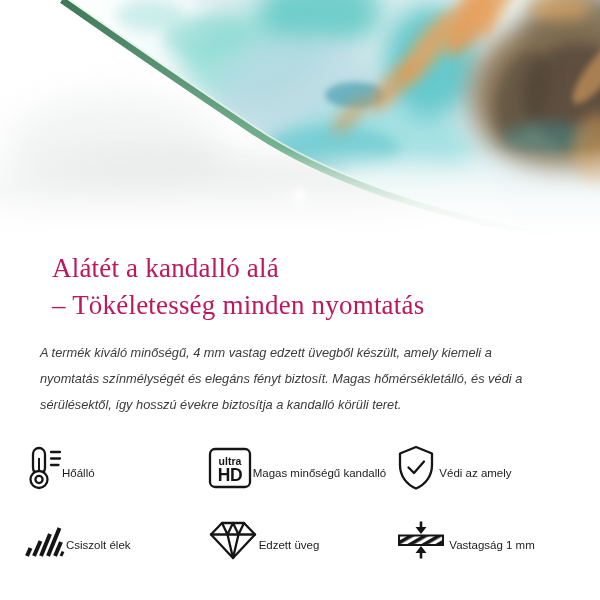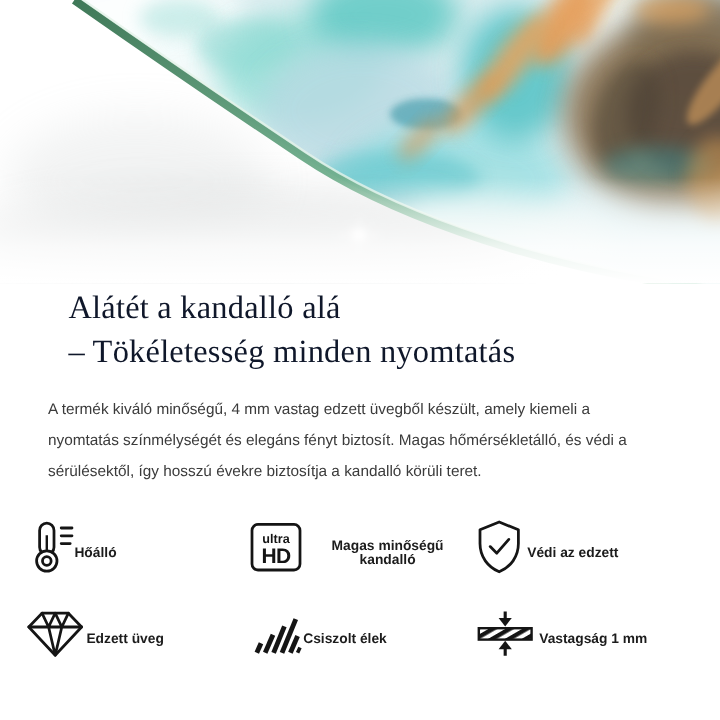--- a/index.html
+++ b/index.html
@@ -1,26 +1,26 @@
 <!DOCTYPE html>
 <html><head>
 <meta charset="utf-8">
 <style>
   html,body{margin:0;padding:0;background:#fff;}
   body{width:600px;height:600px;overflow:hidden;font-family:"Liberation Sans",sans-serif;}
   .hero{position:relative;width:600px;height:236px;background:#fff;}
   .hero svg{display:block;}
   .content{padding-top:2px;}
-  h1{margin:0;padding:0 57px;font-family:"Liberation Serif",serif;font-weight:400;
-     font-size:27px;line-height:37px;color:#0f172a;letter-spacing:.2px;}
-  .desc{margin:16px 40px 0;max-width:512px;font-size:12.8px;line-height:26px;color:#3b3b3b;}
+  h1{margin:12px;padding:0 40px;font-family:"Liberation Serif",serif;font-weight:400;
+     font-size:27px;line-height:37px;color:#be185d;letter-spacing:.2px;}
+  .desc{margin:16px 40px 0;max-width:512px;font-size:12.8px;line-height:26px;color:#3b3b3b;font-style:italic;}
   .features{display:grid;grid-template-columns:repeat(3,1fr);padding:0 20px;margin-top:26px;row-gap:24px;}
   .feature{display:flex;flex-direction:row;align-items:center;}
   .icon-box{height:48px;display:flex;align-items:center;justify-content:center;}
-  .feature-label{margin-top:9px;font-size:11.5px;color:#1c1c1c;text-align:center;font-weight:bold;}
+  .feature-label{margin-top:9px;font-size:11.5px;color:#1c1c1c;text-align:center;}
   .ic{stroke:#151515;fill:none;stroke-width:2.3;}
   .ic-round{stroke-linecap:round;stroke-linejoin:round;}
 </style>
 </head>
 <body>
 
 <div class="hero">
   <svg width="600" height="236" viewBox="0 0 600 236">
     <defs>
       <filter id="b18" x="-60%" y="-60%" width="220%" height="220%">
@@ -137,47 +137,47 @@
       <div class="feature-label">Magas minőségű kandalló</div>
     </div>
 
     <div class="feature">
       <div class="icon-box">
         <svg width="46" height="48" viewBox="0 0 46 48">
           <path d="M23 3 L39 9.5 V21 C39 32 32.5 40.5 23 44.5 C13.5 40.5 7 32 7 21 V9.5 Z" class="ic ic-round" stroke-width="2.4"></path>
           <path d="M15.5 23.5 L21 29 L31 17.5" class="ic ic-round" stroke-width="2.6"></path>
         </svg>
       </div>
-      <div class="feature-label">Védi az edzett</div>
-    </div>
-
-    <div class="feature">
-      <div class="icon-box">
-        <svg width="52" height="42" viewBox="0 0 52 42">
-          <path d="M15 4 L37 4 L48 15.5 L26 39 L4 15.5 Z" class="ic ic-round" stroke-width="2.2"></path>
-          <path d="M4 15.5 H48 M15 4 L20.5 15.5 L26 4 L31.5 15.5 L37 4 M20.5 15.5 L26 39 M31.5 15.5 L26 39" class="ic ic-round" stroke-width="2"></path>
-        </svg>
-      </div>
-      <div class="feature-label">Edzett üveg</div>
+      <div class="feature-label">Védi az amely</div>
     </div>
 
     <div class="feature">
       <div class="icon-box">
         <svg width="46" height="40" viewBox="0 0 46 40">
           <g stroke="#151515" stroke-width="4" stroke-linecap="butt">
             <line x1="7" y1="36" x2="10.5" y2="28"></line>
             <line x1="14" y1="36" x2="20.5" y2="21"></line>
             <line x1="21" y1="36" x2="30" y2="14"></line>
             <line x1="28" y1="36" x2="39.5" y2="8"></line>
             <line x1="35" y1="36" x2="41" y2="22"></line>
           </g>
           <line x1="41" y1="36" x2="43" y2="31.5" stroke="#151515" stroke-width="3"></line>
         </svg>
       </div>
       <div class="feature-label">Csiszolt élek</div>
+    </div>
+
+    <div class="feature">
+      <div class="icon-box">
+        <svg width="52" height="42" viewBox="0 0 52 42">
+          <path d="M15 4 L37 4 L48 15.5 L26 39 L4 15.5 Z" class="ic ic-round" stroke-width="2.2"></path>
+          <path d="M4 15.5 H48 M15 4 L20.5 15.5 L26 4 L31.5 15.5 L37 4 M20.5 15.5 L26 39 M31.5 15.5 L26 39" class="ic ic-round" stroke-width="2"></path>
+        </svg>
+      </div>
+      <div class="feature-label">Edzett üveg</div>
     </div>
 
     <div class="feature">
       <div class="icon-box">
         <svg width="56" height="40" viewBox="0 0 56 40">
           <defs>
             <pattern id="hatch" width="7" height="7" patternUnits="userSpaceOnUse" patternTransform="rotate(60)">
               <rect width="3.6" height="7" fill="#151515"></rect>
             </pattern>
           </defs>

